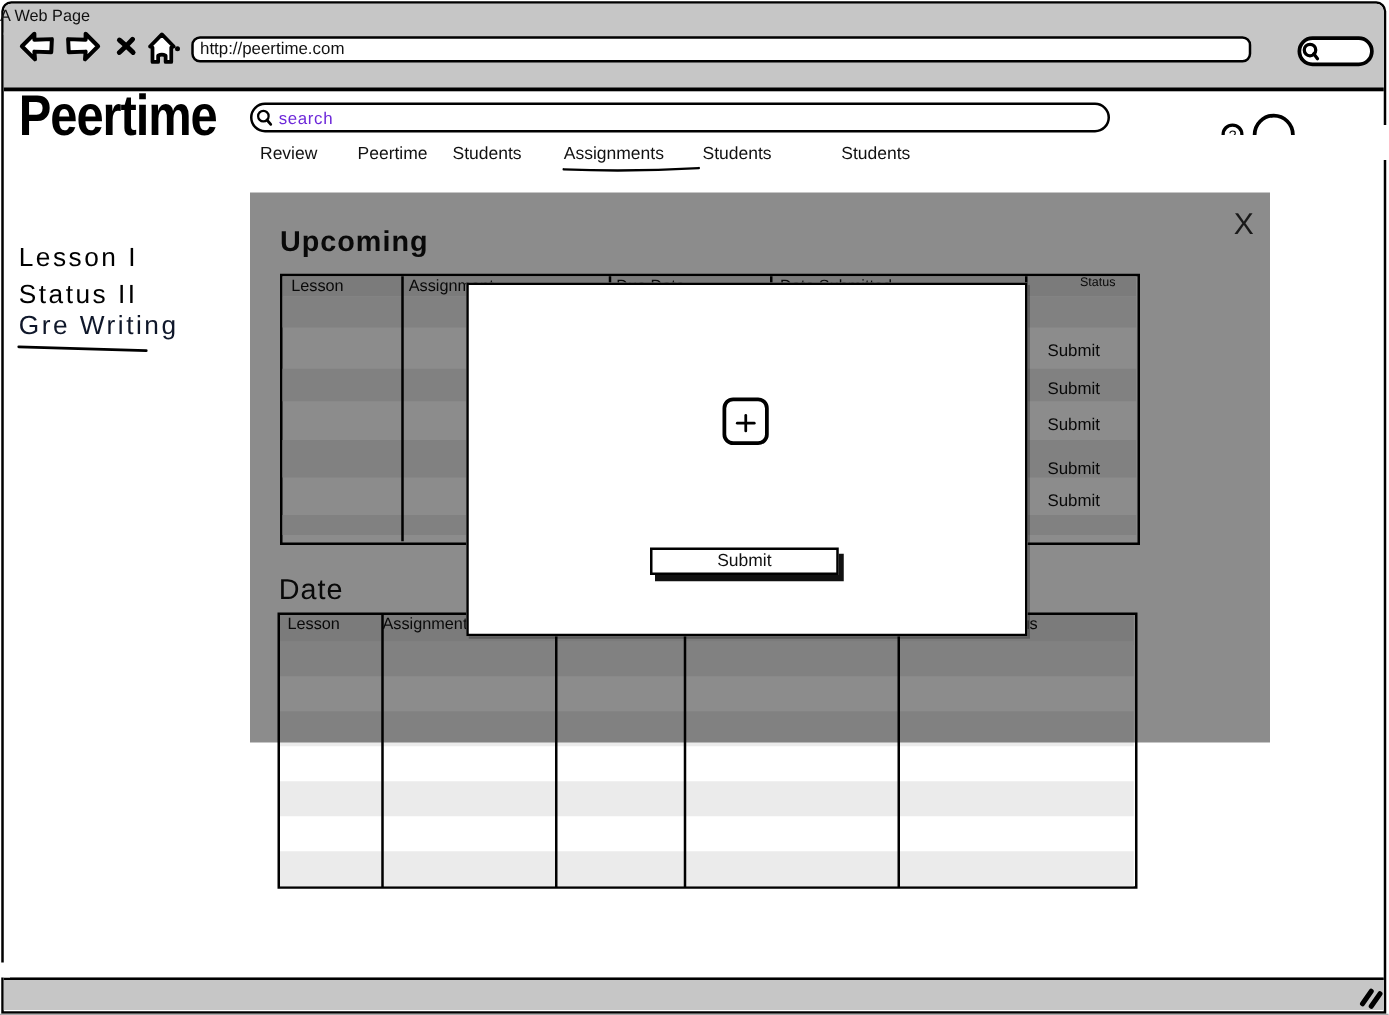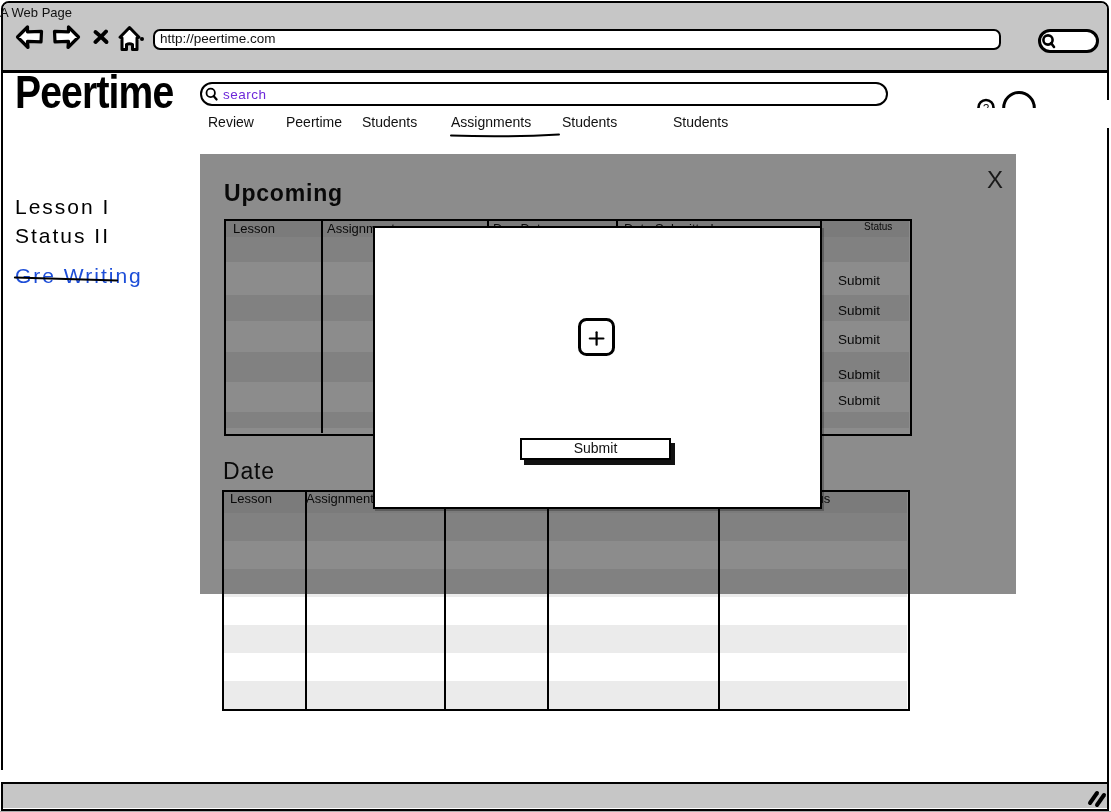--- a/index.html
+++ b/index.html
@@ -83,21 +83,21 @@
 </svg>
 
 <div class="abs" style="left:562px;top:114px;font-size:14px;">Students</div>
 
 <div class="abs" style="left:650px;top:114px;font-size:14px;margin-left:23px;">Students</div>
 
 <div class="abs" style="left:15px;top:195px;font-size:21px;letter-spacing:2px;color:#000;">Lesson I</div>
 
 <div class="abs" style="left:15px;top:224px;font-size:21px;letter-spacing:2px;color:#000;">Status II</div>
 
-<div class="abs" style="left:15px;top:264px;font-size:21px;letter-spacing:2px;color:#1d4ed8;text-align:right;">Gre Writing</div>
+<div class="abs" style="left:15px;top:249px;font-size:21px;letter-spacing:2px;color:#0f172a;text-align:right;">Gre Writing</div>
 
 <svg class="abs" style="left:13px;top:274px;" width="106" height="10" viewBox="0 0 106 10">
   <path d="M 2 3.5 Q 53 5 104 6.5" stroke="#000" stroke-width="2.2" fill="none" stroke-linecap="round"></path>
 </svg>
 
 <div class="abs" style="left:224px;top:180px;font-size:23px;letter-spacing:0.8px;color:#111;font-weight:bold;">Upcoming</div>
 
 <div class="abs" style="left:224px;top:219px;width:688px;height:217px;border:2.5px solid #000;background:#fff;">
 
   <div class="abs" style="left:0;top:0;width:683px;height:16px;background:#e0e0e0;"></div>

